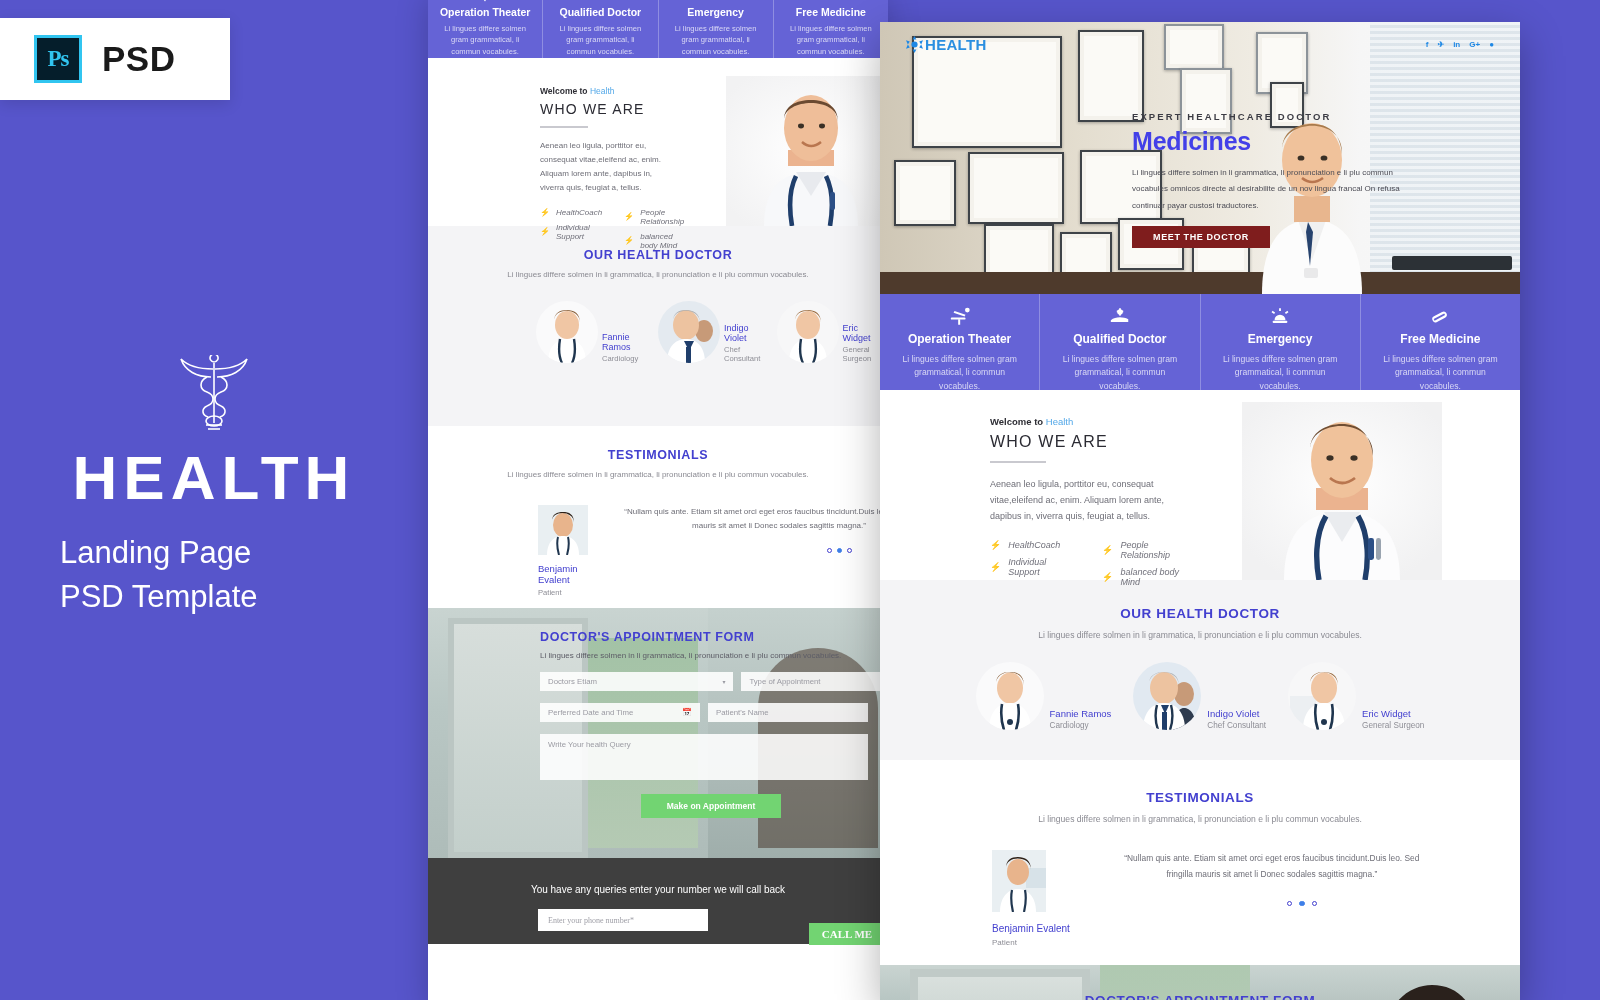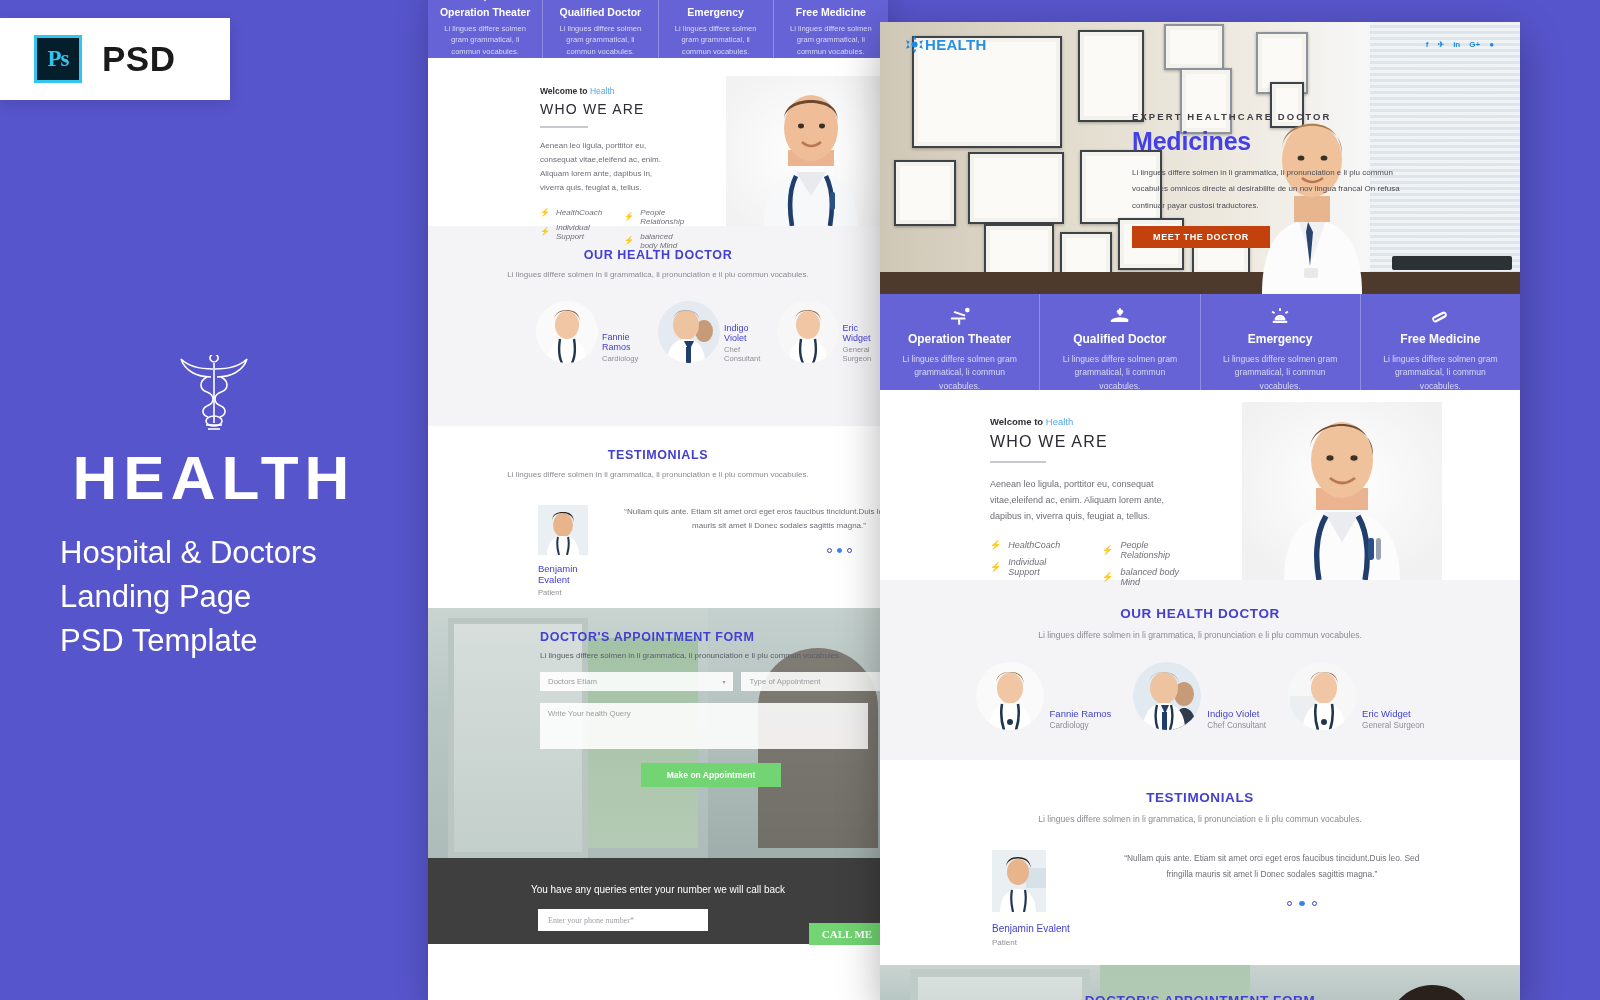--- a/index.html
+++ b/index.html
@@ -159,21 +159,21 @@
     padding:0 26px; z-index:5;
   }
   .hero-logo{ display:flex; align-items:center; gap:2px; }
   .hero-logo-txt{ color:#2B8FE0; font-weight:bold; font-size:15px; letter-spacing:.3px; }
   .socials{ display:flex; gap:9px; align-items:center; }
   .socials span{ color:#1E88E5; font-size:8px; font-weight:bold; }
   .hero-copy{ position:absolute; left:252px; top:78px; width:300px; z-index:5; }
   .hero-eyebrow{ color:#3C3C44; font-size:9.5px; letter-spacing:2.1px; font-weight:bold;margin-top:11px; }
   .hero-title{ color:#4340E8; font-size:25px; line-height:1.16; font-weight:bold; margin-top:5px; letter-spacing:-.2px;}
   .hero-body{ color:#4C4C55; font-size:8px; line-height:2.05; margin-top:9px; width:282px;}
-  .btn-red{ background:#c2410c; color:#fff; font-weight:bold; text-align:center;
+  .btn-red{ background:#7f1d1d; color:#fff; font-weight:bold; text-align:center;
     width:138px; height:22px; line-height:22px; font-size:9px; margin-top:12px; letter-spacing:.6px;}
 
   .front .svc-row{ height:96px; }
   .front .svc-card{ padding-top:13px; }
   .front .svc-title{ font-size:12px; margin-top:6px; }
   .front .svc-desc{ font-size:8.6px; line-height:1.55; margin-top:7px; padding:0 22px; }
 
   .front .who{ position:relative; height:190px; background:#fff; }
   .front .who-inner{ padding:26px 0 0 110px; width:310px; }
   .front .who-eyebrow{ font-size:9.5px; }
@@ -247,21 +247,20 @@
       <path d="M44 22 C52 26 52 34 44 37 C36 40 36 48 44 51"></path>
       <path d="M30 51 C24 54 25 60 31 62"></path>
       <path d="M44 51 C50 54 49 60 43 62"></path>
       <ellipse cx="37" cy="66" rx="8" ry="5"></ellipse>
       <path d="M29 70 h16"></path>
       <path d="M31 74 h12"></path>
     </g>
   </svg>
   <div class="brand-title">HEALTH</div>
   <div class="brand-sub">
-    <div>Hospital &amp; Doctors</div>
     <div>Landing Page</div>
     <div>PSD Template</div>
   </div>
 </div>
 
 <div class="back page">
 
   <div class="svc-row">
     <div class="svc-card">
       <svg class="svc-icon" width="15" height="13" viewBox="0 0 24 20">
@@ -462,20 +461,29 @@
       <div class="f-row">
         <div class="form-field" style="width:198px;justify-content:space-between">
           <span>Doctors Etiam</span>
           <span style="font-size:6px">▾</span>
         </div>
         <div class="form-field" style="width:150px">
           <span>Type of Appointment</span>
         </div>
       </div>
       <div class="f-row">
+        <div class="form-field" style="width:160px;justify-content:space-between">
+          <span>Perferred Date and Time</span>
+          <span style="font-size:8px">📅</span>
+        </div>
+        <div class="form-field" style="width:160px">
+          <span>Patient's Name</span>
+        </div>
+      </div>
+      <div class="f-row">
         <div class="form-field ta" style="width:328px">
           <span>Write Your health Query</span>
         </div>
       </div>
       <div class="btn-green">Make on Appointment</div>
     </div>
   </div>
 
   <div class="cta-bar">
     <div class="cta-text">You have any queries enter your number we will call back</div>

